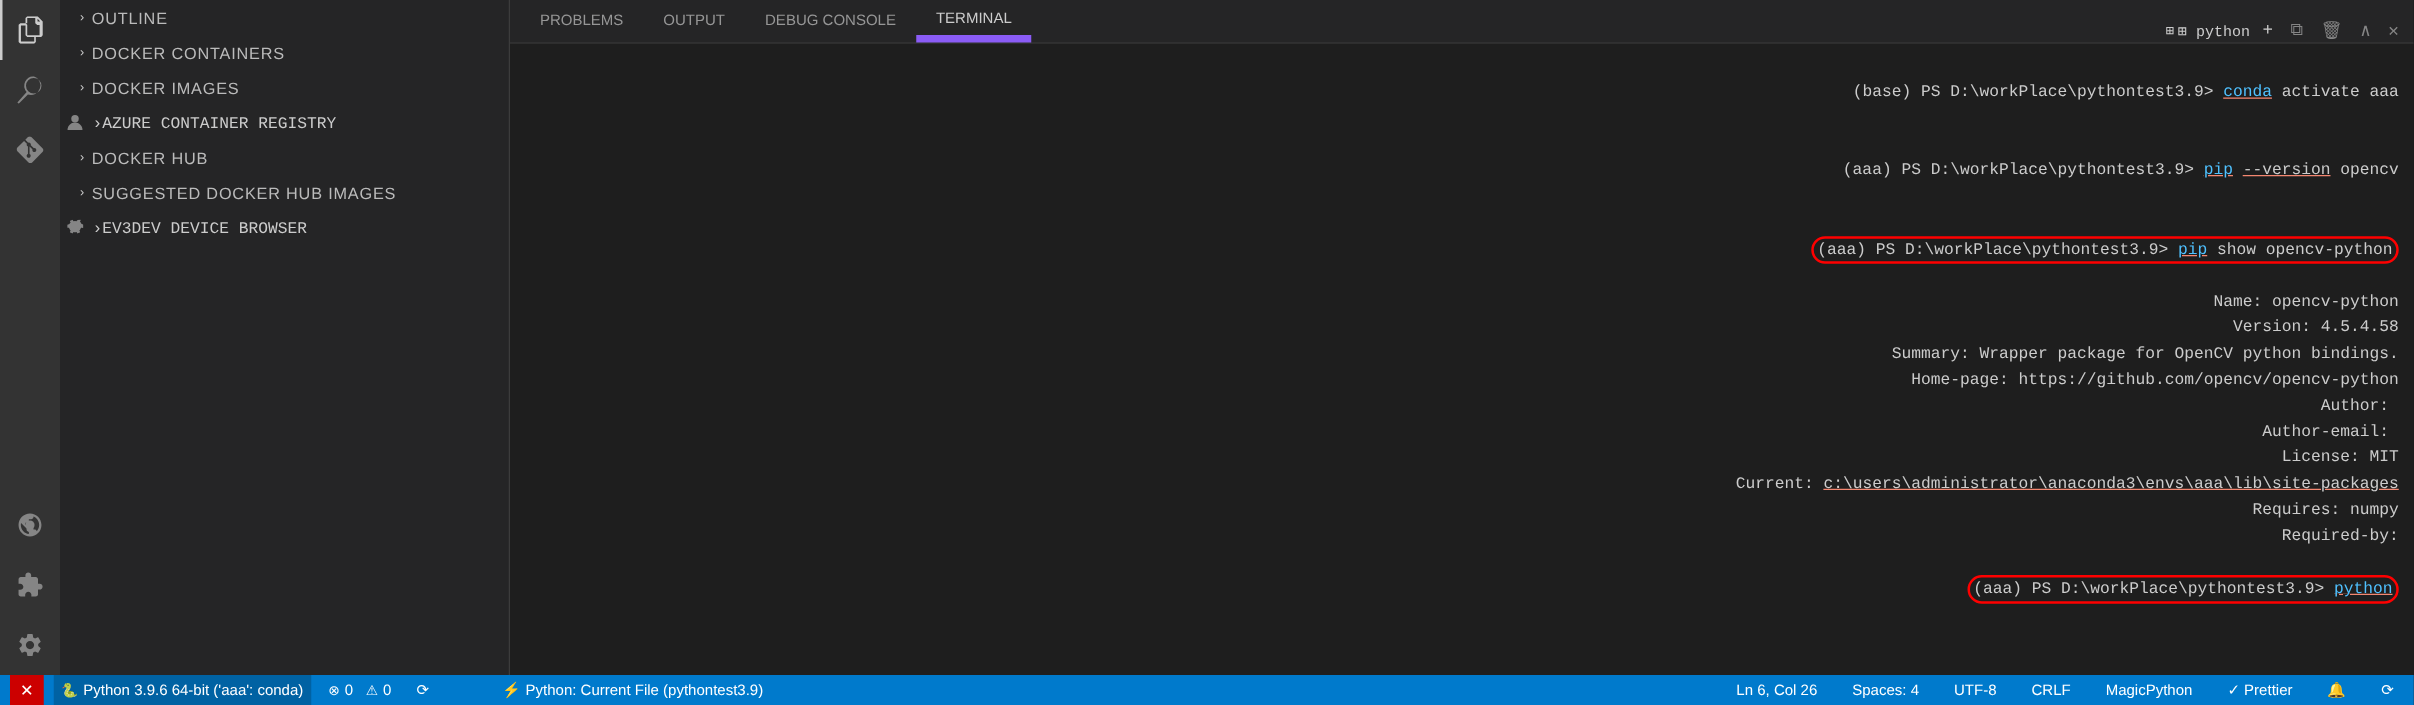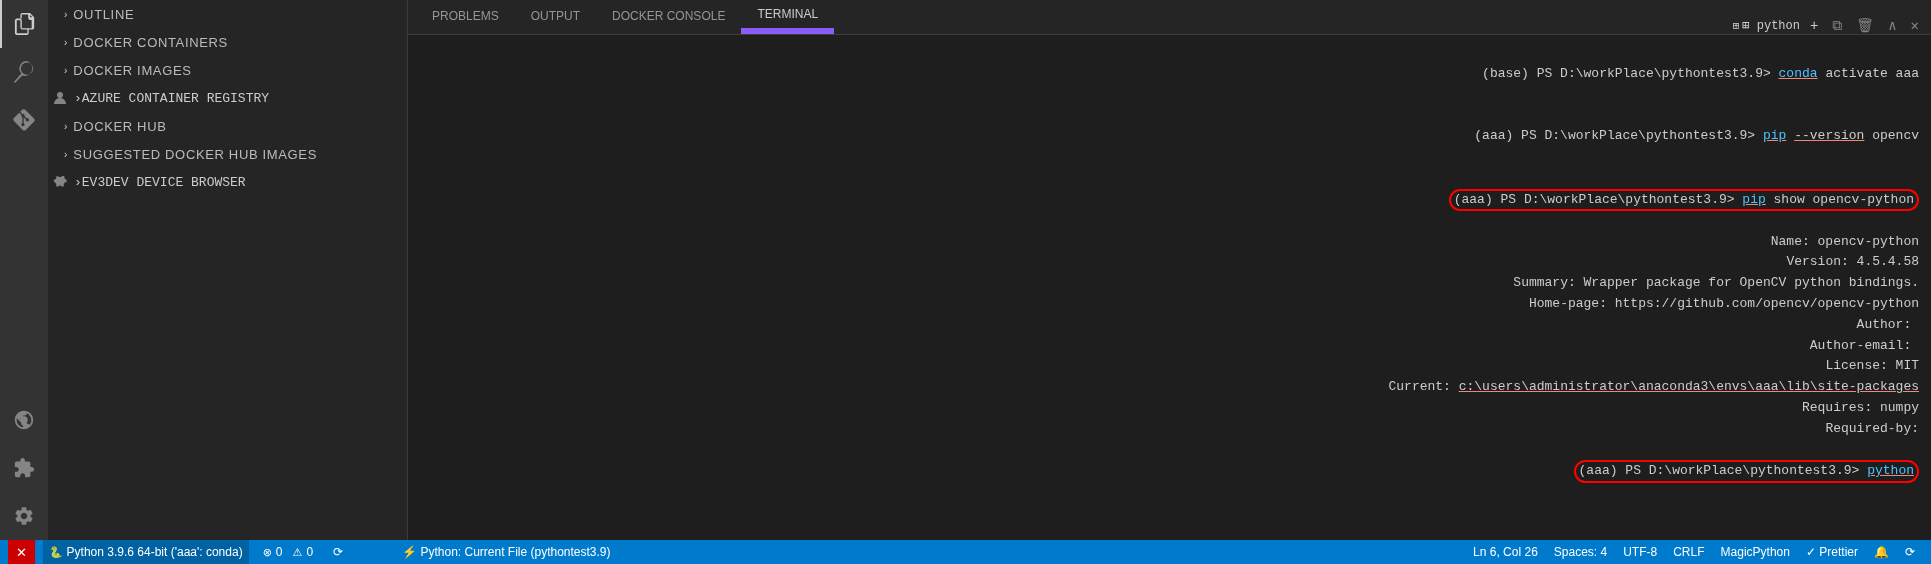--- a/index.html
+++ b/index.html
@@ -138,21 +138,21 @@
     }
 
     .status-item.python-env {
       background: #0062a3;
     }
 
     .status-right {
       margin-left: auto;
       display: flex;
       align-items: center;
-      gap: 0;
+      gap: 12px;
       text-align: center;
     }
 
     .status-right-item {
       color: white;
       font-size: 12px;
       padding: 0 8px;
       height: 24px;
       display: flex;
       align-items: center;
@@ -278,21 +278,21 @@
   <div class="terminal-area">
 
     <div class="terminal-tabs">
       <div class="terminal-tab">
         <span>PROBLEMS</span>
       </div>
       <div class="terminal-tab">
         <span>OUTPUT</span>
       </div>
       <div class="terminal-tab">
-        <span>DOCKER CONSOLE</span>
+        <span>DEBUG CONSOLE</span>
       </div>
       <div class="terminal-tab active">
         <span>TERMINAL</span>
       </div>
       <div class="terminal-tab-spacer"></div>
       <div class="terminal-actions">
         <span style="color:#cccccc; font-size:12px; display:flex; align-items:center; gap:3px;">
           <span style="color:#cccccc; font-size:11px;">⊞</span>
           <span style="color:#cccccc;">⊞ python</span>
         </span>

